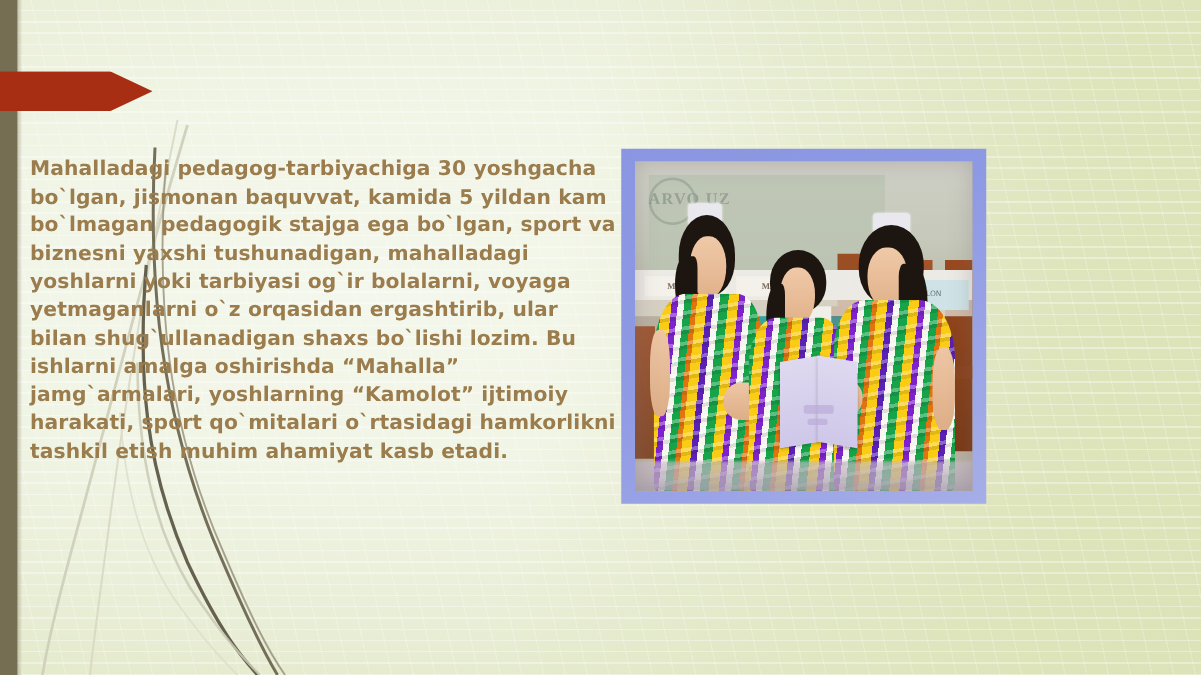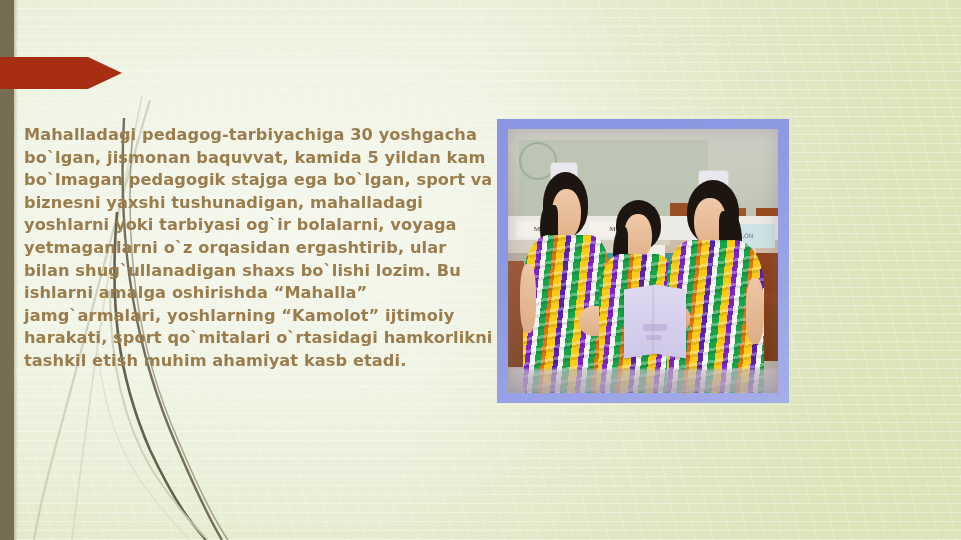--- a/index.html
+++ b/index.html
@@ -243,20 +243,21 @@
 
   <div class="body-text">Mahalladagi pedagog-tarbiyachiga 30 yoshgacha bo`lgan, jismonan baquvvat, kamida 5 yildan kam bo`lmagan pedagogik stajga ega bo`lgan, sport va biznesni yaxshi tushunadigan, mahalladagi yoshlarni yoki tarbiyasi og`ir bolalarni, voyaga yetmaganlarni o`z orqasidan ergashtirib, ular bilan shug`ullanadigan shaxs bo`lishi lozim. Bu ishlarni amalga oshirishda “Mahalla” jamg`armalari, yoshlarning “Kamolot” ijtimoiy harakati, sport qo`mitalari o`rtasidagi hamkorlikni tashkil etish muhim ahamiyat kasb etadi.</div>
 
   <div class="picture-frame">
     <div class="picture-inner">
       <div class="scene">
 
         <div class="ph wall-top"></div>
         <div class="ph wall-green"></div>
         <div class="ph sign-circle"></div>
+        <div class="ph sign-text">ARVO  UZ</div>
 
         <div class="ph wood1"></div>
         <div class="ph wood2"></div>
         <div class="ph wood3"></div>
         <div class="ph wood4"></div>
         <div class="ph wood5"></div>
         <div class="ph shelfline"></div>
 
         <div class="ph banner-strip"></div>
         <div class="ph banner-strip2"></div>

